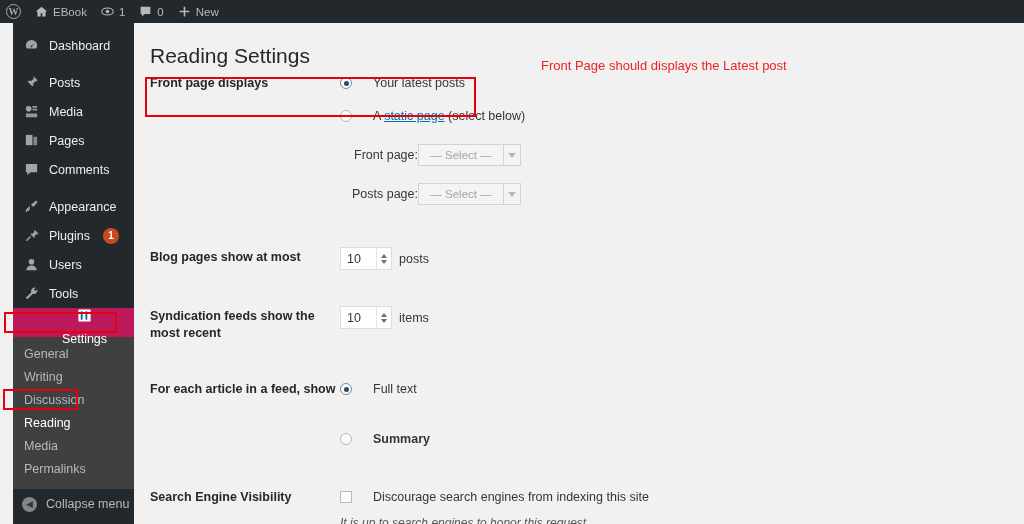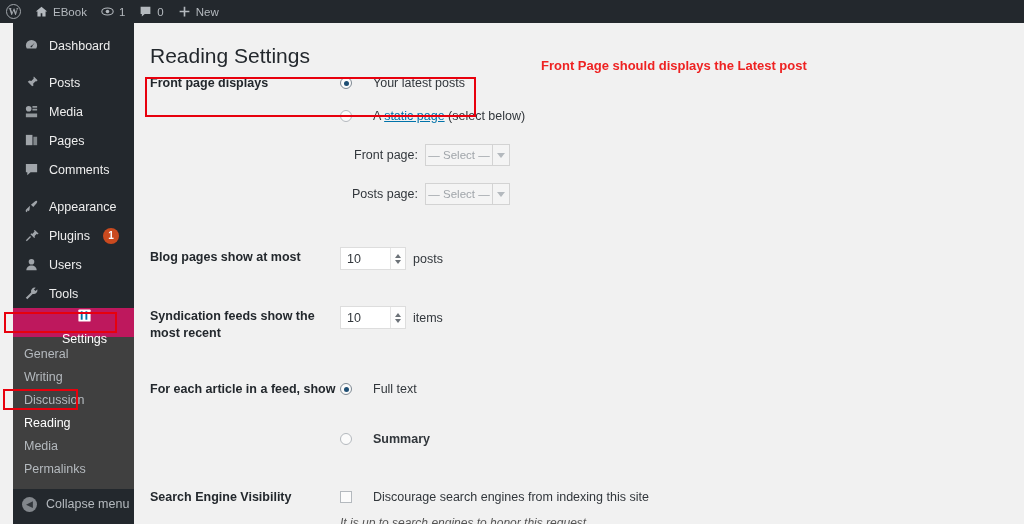--- a/index.html
+++ b/index.html
@@ -122,49 +122,49 @@
     content: ""; width: 5px; height: 5px; border-radius: 50%; background: #1e4e73;
   }
   .checkbox {
     width: 12px; height: 12px;
     border: 1px solid #b4b9be; background: #fbfbfb;
     flex: 0 0 12px; display: inline-block;
   }
   a.link { color: #0073aa; text-decoration: underline; }
 
   .select-row {
-    display: flex; align-items: center; gap: 7px;
+    display: flex; align-items: center; 
     margin-top: 9px;
   }
   .select-label {
     width: 78px; text-align: right; font-size: 12.5px; color: #32373c;
   }
   .select-box {
     display: flex; align-items: stretch;
-    width: 85px; height: 22px;
+    width: 103px; height: 22px;
     border: 1px solid #d3d3d3; background: #f4f4f4;
   }
   .select-text {
     flex: 1; display: flex; align-items: center; justify-content: center;
     color: #a0a5aa; font-size: 11.5px;
   }
   .select-arrow {
     width: 17px; border-left: 1px solid #d3d3d3;
     display: flex; align-items: center; justify-content: center;
   }
   .select-arrow::after {
     content: ""; width: 0; height: 0;
     border-left: 4px solid transparent; border-right: 4px solid transparent;
     border-top: 5px solid #b4b9be;
   }
 
   .num-wrap { display: flex; align-items: center; gap: 7px; }
   .num-input {
     display: flex; align-items: stretch;
-    width: 66px; height: 23px;
+    width: 52px; height: 23px;
     border: 1px solid #ddd; background: #fff;
   }
   .num-value {
     flex: 1; display: flex; align-items: center; padding-left: 6px;
     font-size: 12.5px; color: #32373c;
   }
   .num-spin {
     width: 15px; border-left: 1px solid #e5e5e5;
     display: flex; flex-direction: column; align-items: center; justify-content: center;
     background: #fdfdfd; gap: 2px; padding: 1px 0;
@@ -176,21 +176,21 @@
 
   .hint { font-size: 12px; color: #555; font-style: italic; margin-top: 9px; }
 
   
   .anno-box {
     position: absolute; border: 2.5px solid #e8000d;
     pointer-events: none; background: transparent;
   }
   #anno-text {
     position: absolute; left: 541px; top: 58px;
-    color: #ee2222; font-size: 13px; font-weight: bold;
+    color: #ee2222; font-size: 13px; font-weight: normal;
     white-space: nowrap;
   }
 </style>
 </head>
 <body>
 
 <div id="screen">
 
   <div id="adminbar">
     <div class="ab-item">

